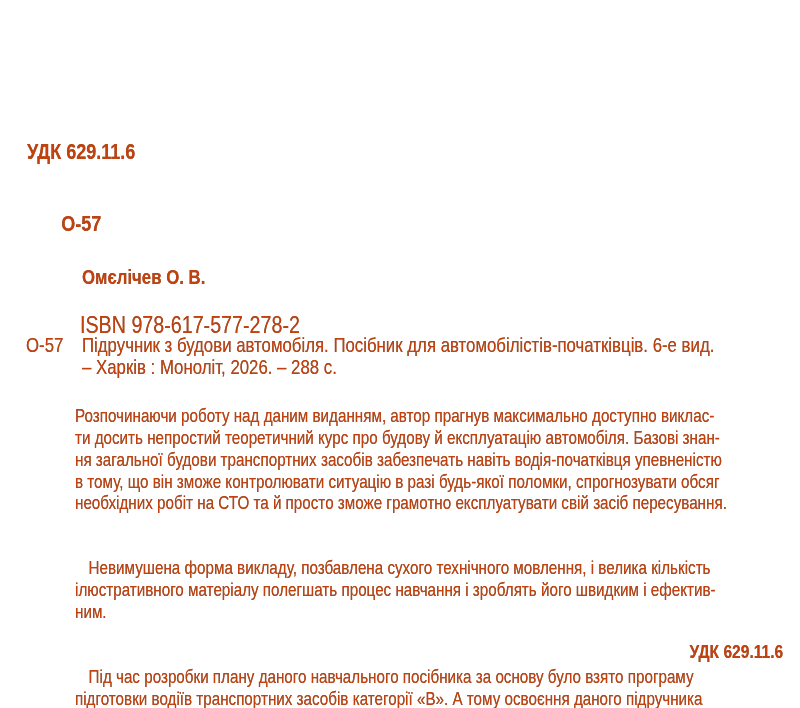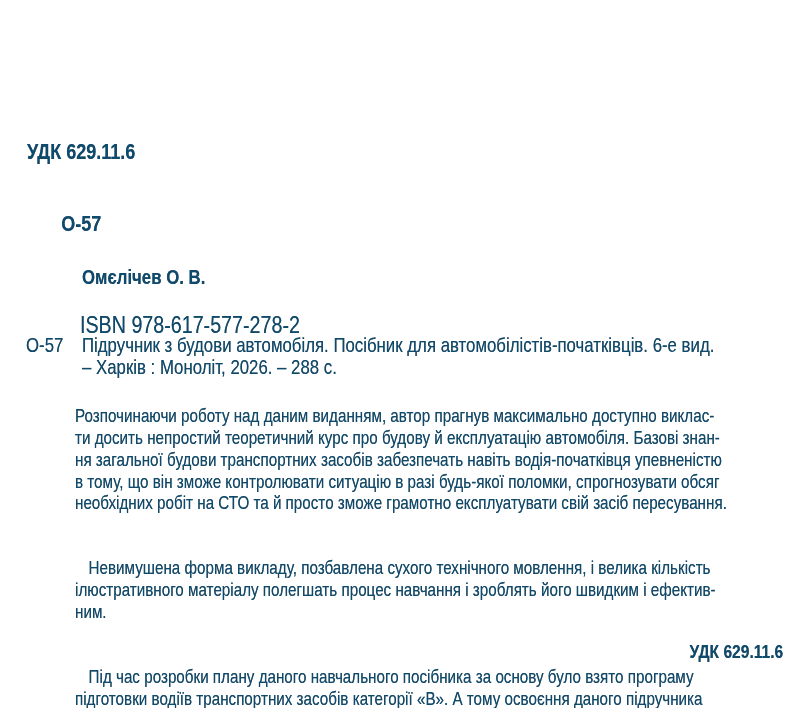--- a/index.html
+++ b/index.html
@@ -9,21 +9,21 @@
     height: 708px;
     overflow: hidden;
     background: #ffffff;
   }
   .page {
     position: relative;
     width: 800px;
     height: 509px;
     background: #ffffff;
     font-family: "Liberation Sans", "DejaVu Sans", sans-serif;
-    color: #0c4a6e;
+    color: #c2410c;
     text-shadow: 0 0 0.45px rgba(20,20,20,0.55);
   }
   
   .udc-block {
     position: absolute;
     left: 27px;
     top: 92px;
     display: inline-block;
     font-weight: bold;
     font-size: 22px;

